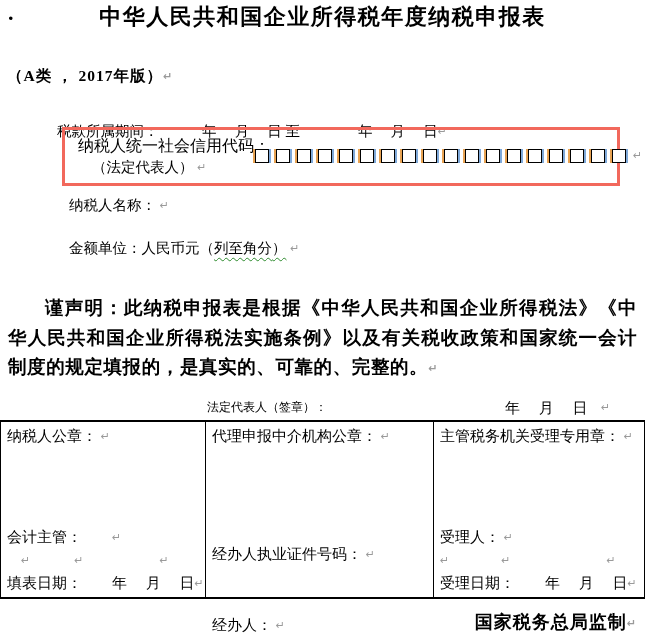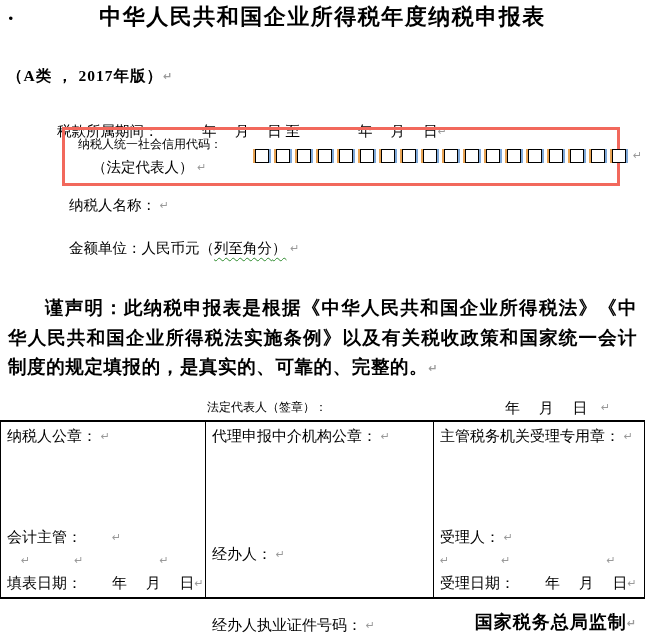--- a/index.html
+++ b/index.html
@@ -9,21 +9,21 @@
   }
   .abs{position:absolute;}
   .pm{color:#9a9a9a;font-size:11px;font-family:"DejaVu Sans",sans-serif;vertical-align:1px;}
   
   .lead-dot{left:8px;top:0px;font-size:22px;font-weight:bold;}
   .title{left:0;top:2px;width:100%;text-align:center;font-size:22px;font-weight:bold;letter-spacing:1.5px;}
   .subtitle{left:7px;top:66px;width:100%;font-size:15.5px;font-weight:bold;letter-spacing:1px;}
   .period{left:57px;top:102px;font-size:14.5px;margin-top:20px;}
   
   .credit-box{left:62px;top:127px;width:552px;height:53px;border:3px solid #f2685c;}
-  .cc-label1{left:13px;top:6px;font-size:12px;}
+  .cc-label1{left:13px;top:6px;font-size:16px;}
   .cc-label2{left:27px;top:28px;font-size:14.5px;}
   .cc-boxes{left:186px;top:17px;height:17px;display:flex;align-items:center;}
   .ccbox{display:inline-block;width:12px;height:12px;border:1px solid #000;
          box-shadow:-2px 0 0 0 #e8a353, 2px 0 0 0 #7fa9d9;margin:0 3px 0 4px;background:#fff;}
   .name-line{left:69px;top:196px;font-size:14.5px;}
   .unit-line{left:69px;top:239px;font-size:14.5px;}
   .squiggle{text-decoration:underline wavy #2e8b2e 1px;text-underline-offset:4px;}
   
   .declare{left:8px;top:294px;width:629px;font-size:18.5px;font-weight:bold;
            line-height:29.5px;text-align:justify;text-indent:2em;letter-spacing:0.6px;}
@@ -120,22 +120,22 @@
         <span class="pm">↵</span><span class="pm">↵</span><span class="pm">↵</span>
       </div>
       <div class="bline"><span>填表日期：　　年　 月　 日</span><span class="pm">↵</span></div>
     </div>
 
     <div class="cell cell-2">
       <div class="seal-label">
         <span>代理申报中介机构公章：</span> <span class="pm">↵</span>
       </div>
       <div class="spacer"></div>
+      <div class="bline"><span>经办人执业证件号码：</span> <span class="pm">↵</span></div>
       <div class="bline"><span>经办人：</span> <span class="pm">↵</span></div>
-      <div class="bline"><span>经办人执业证件号码：</span> <span class="pm">↵</span></div>
       <div class="bline"><span>代理申报日期：　　年　 月　 日</span><span class="pm">↵</span></div>
     </div>
 
     <div class="cell cell-3">
       <div class="seal-label">
         <span>主管税务机关受理专用章：</span> <span class="pm">↵</span>
       </div>
       <div class="spacer"></div>
       <div class="bline"><span>受理人：</span> <span class="pm">↵</span></div>
       <div class="prow">

